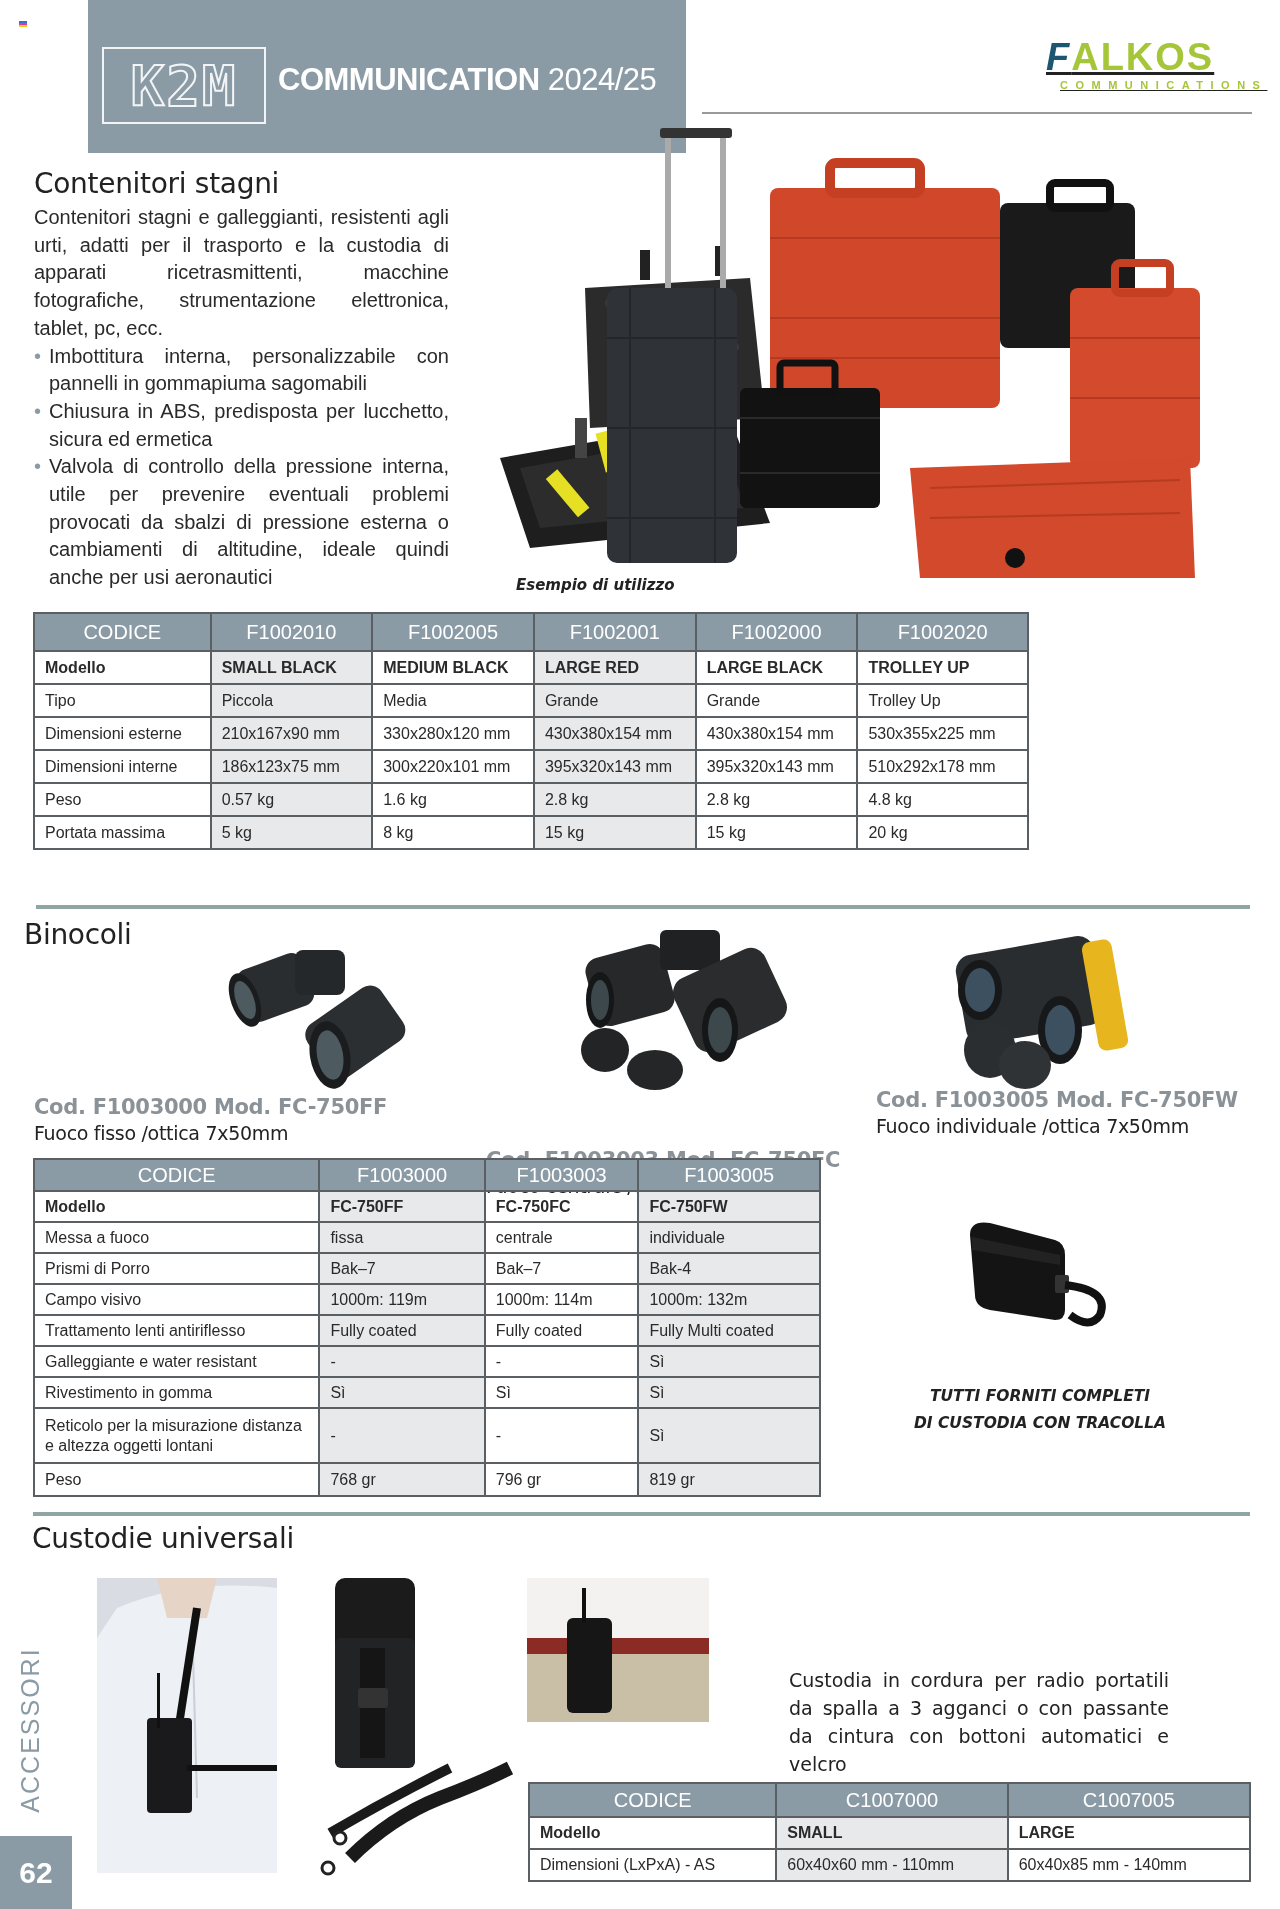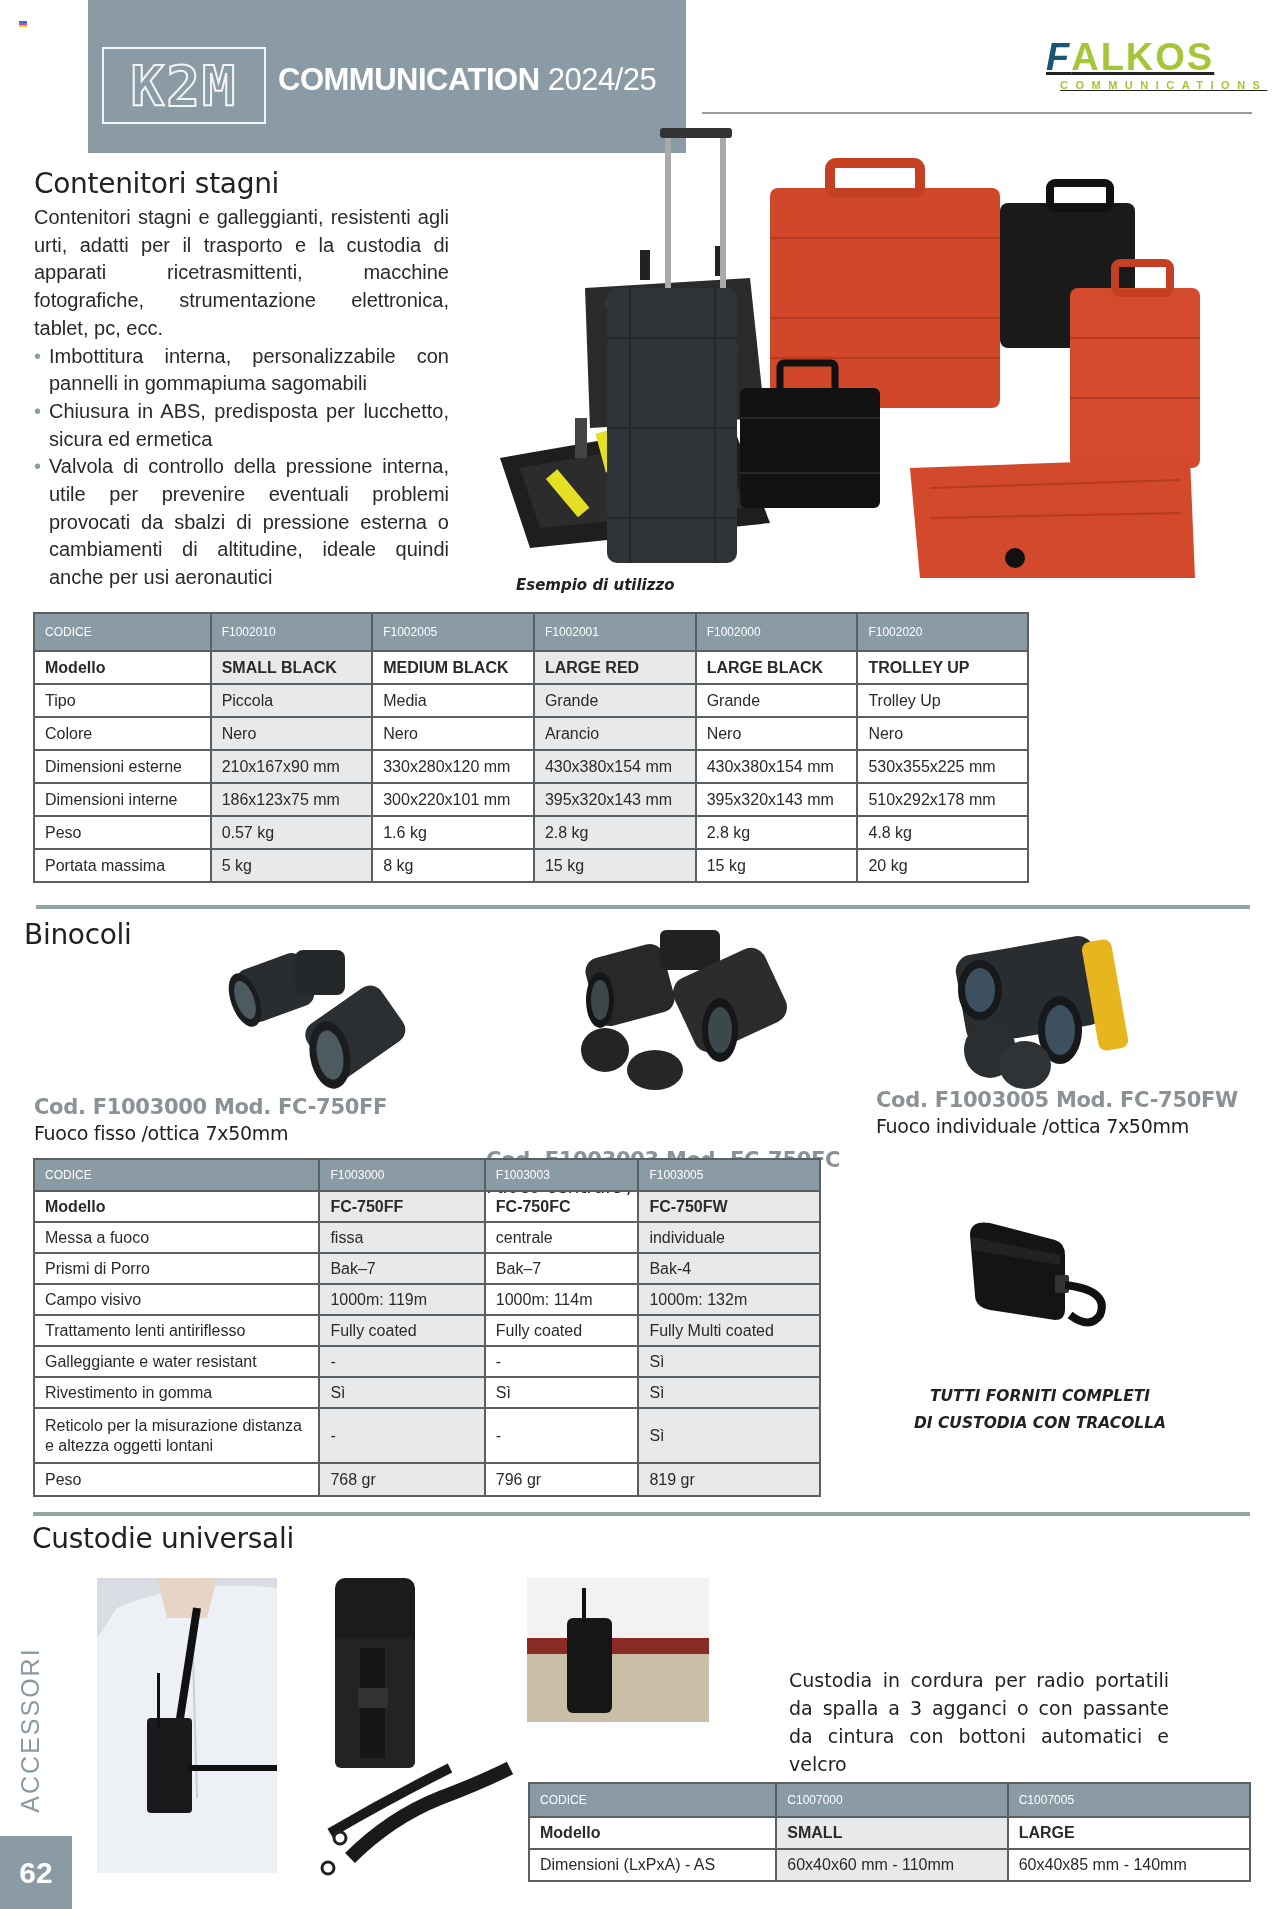--- a/index.html
+++ b/index.html
@@ -35,21 +35,21 @@
   .intro ul { list-style: none; }
   .intro li { position: relative; padding-left: 15px; }
   .intro li::before { content: "•"; position: absolute; left: 0; top: 0; color: #8a9ba6; }
 
   .photo-cases { left: 490px; top: 128px; width: 790px; height: 450px; }
   .caption { left: 516px; top: 576px; font-family: "DejaVu Sans", sans-serif; font-style: italic; font-weight: bold; font-size: 15px; color: #222; }
 
   
   table.spec { position: absolute; border-collapse: collapse; font-family: "Liberation Sans", sans-serif; font-size: 16px; color: #2a2a2a; }
   table.spec td { border: 2px solid #5a5f63; padding: 0 10px; vertical-align: middle; white-space: nowrap; }
-  table.spec tr.head td { background: #8a9ba6; color: #ffffff; font-size: 12px; }
+  table.spec tr.head td { background: #8a9ba6; color: #ffffff; font-size: 20px; text-align: center; }
   table.spec tr.bold td { font-weight: bold; }
   table.spec td.shade { background: #e8e9ea; }
   table.spec tr.head td.shade { background: #8a9ba6; }
 
   .rule { height: 4px; background: #8fa6a5; }
 
   
   .bino { position: absolute; }
   .bino-cap-code { font-family: "DejaVu Sans", sans-serif; font-weight: bold; font-size: 21px; color: #8a9197; white-space: nowrap; letter-spacing: -0.3px; text-align: center; }
   .bino-cap-desc { font-family: "DejaVu Sans", sans-serif; font-size: 19px; color: #222; white-space: nowrap; margin-top: 3px; letter-spacing: -0.3px; }
@@ -207,28 +207,20 @@
   </tr>
   <tr style="height:33px">
     <td>Tipo</td>
     <td class="shade">Piccola</td>
     <td>Media</td>
     <td class="shade">Grande</td>
     <td>Grande</td>
     <td>Trolley Up</td>
   </tr>
   <tr style="height:33px">
-    <td>Colore</td>
-    <td class="shade">Nero</td>
-    <td>Nero</td>
-    <td class="shade">Arancio</td>
-    <td>Nero</td>
-    <td>Nero</td>
-  </tr>
-  <tr style="height:33px">
     <td>Dimensioni esterne</td>
     <td class="shade">210x167x90 mm</td>
     <td>330x280x120 mm</td>
     <td class="shade">430x380x154 mm</td>
     <td>430x380x154 mm</td>
     <td>530x355x225 mm</td>
   </tr>
   <tr style="height:33px">
     <td>Dimensioni interne</td>
     <td class="shade">186x123x75 mm</td>

